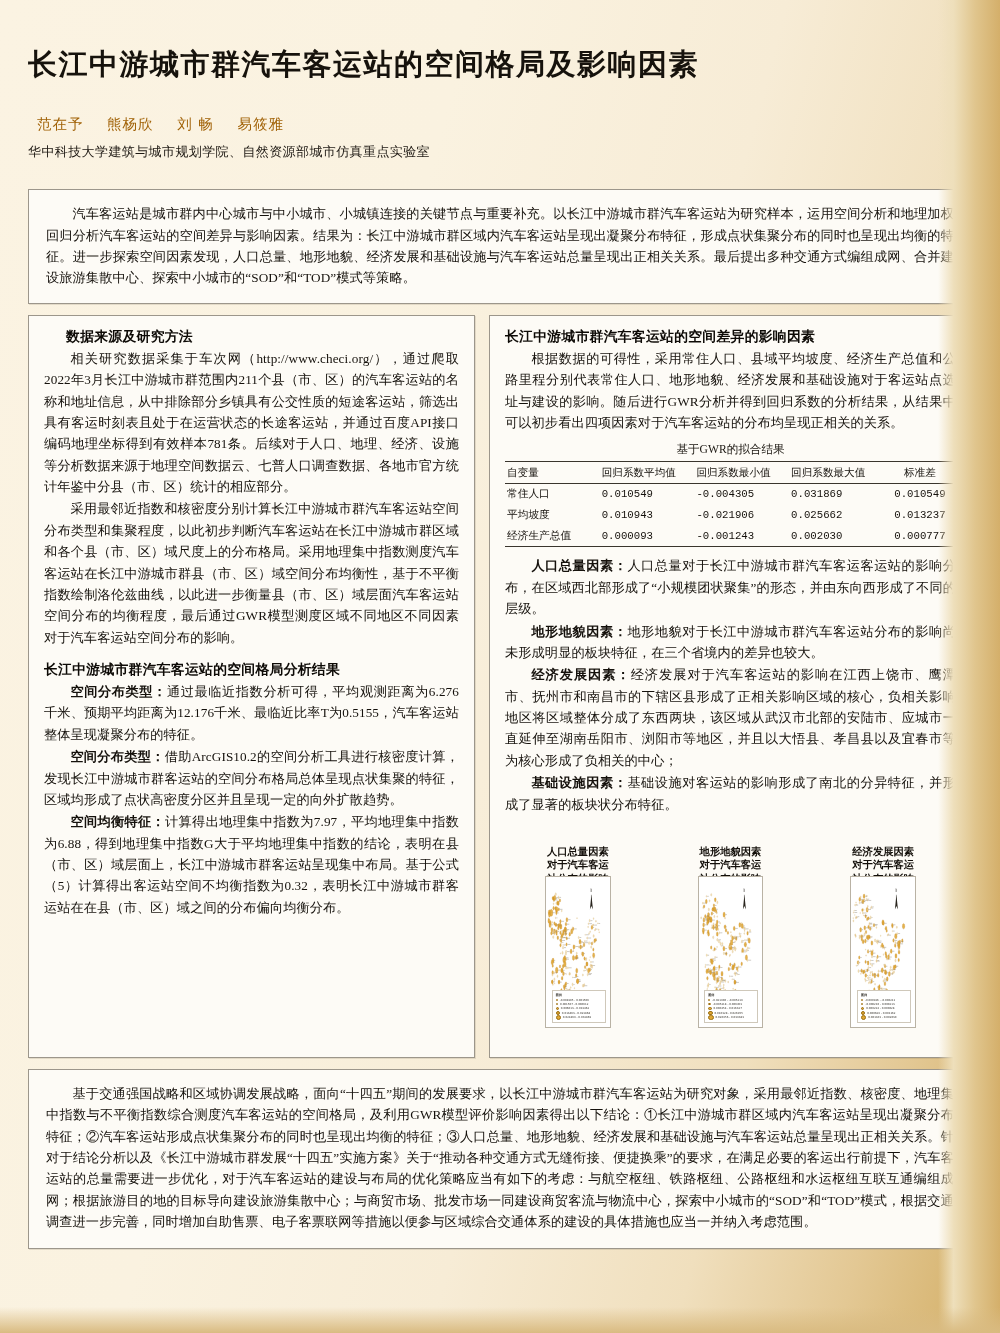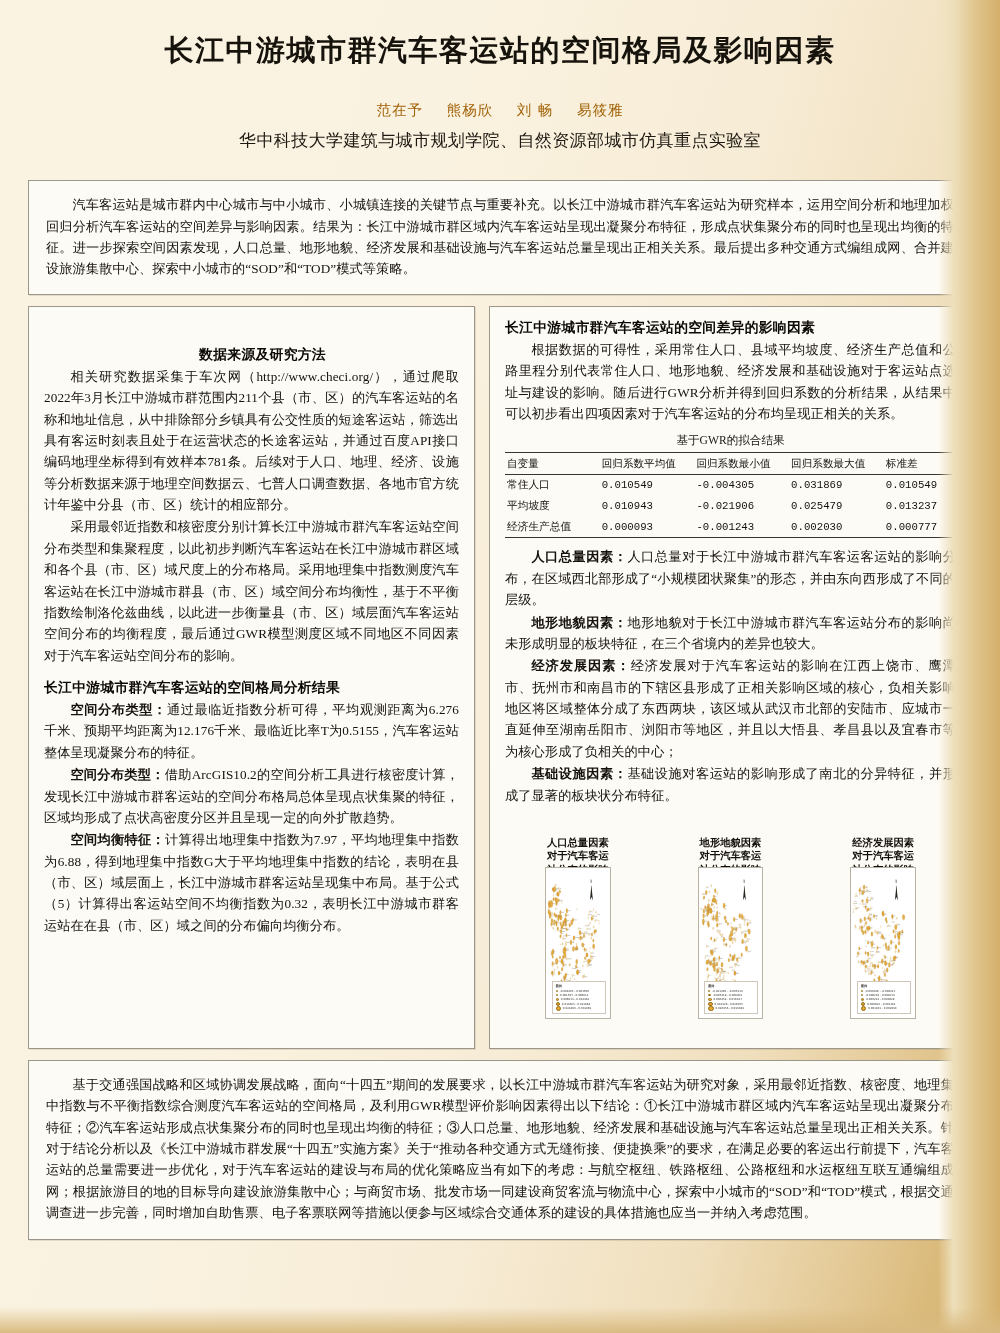--- a/index.html
+++ b/index.html
@@ -36,40 +36,40 @@
   }
 
   .poster {
     position: relative;
     width: 1000px;
     height: 1333px;
     padding: 0 28px;
   }
 
   
-  header { padding: 32px 0 10px; text-align: center; }
+  header { padding: 46px 0 10px; text-align: left; }
   .title {
     font-size: 29px;
     font-weight: 700;
     letter-spacing: 1.5px;
     color: #16120c;
     font-family: "DejaVu Sans", "Liberation Sans", sans-serif;
     line-height: 1.25;
   }
   .authors {
     margin-top: 33px;
     font-size: 14.5px;
     color: #a16207;
     letter-spacing: 1px;
     font-family: "DejaVu Sans", "Liberation Sans", sans-serif;
   }
   .authors span { margin: 0 9px; }
   .affiliation {
     margin-top: 9px;
-    font-size: 17px;
+    font-size: 13px;
     color: #1d1812;
     letter-spacing: .4px;
     font-family: "DejaVu Sans", "Liberation Sans", sans-serif;
   }
 
   
   .box {
     background: #fdfbf6;
     border: 1.5px solid #9c968b;
     box-shadow: 1px 1px 0 rgba(120,110,90,.18);
@@ -109,21 +109,21 @@
   .indent { text-indent: 2em; }
 
   .sec-head {
     font-size: 13.8px;
     font-weight: 700;
     color: #0d0a06;
     margin: 0 0 2px;
     text-align: left;
     letter-spacing: .3px;
   }
-  .sec-head.left-head { text-align: center; text-indent: 1.6em; margin-top: 27px; }
+  .sec-head.left-head { text-align: left; text-indent: 1.6em; }
   .sec-head.spaced { margin-top: 13px; }
 
   .lead { font-weight: 700; }
 
   
   .table-caption {
     text-align: center;
     font-size: 11.6px;
     color: #1a1610;
     margin: 9px 0 4px;
@@ -145,21 +145,21 @@
   table.gwr thead th {
     border-top: 1.3px solid #3a352d;
     border-bottom: 1px solid #3a352d;
     font-size: 10.6px;
   }
   table.gwr tbody tr:last-child td { border-bottom: 1.3px solid #3a352d; }
   table.gwr th:first-child, table.gwr td:first-child { width: 21%; }
   table.gwr th:nth-child(2), table.gwr td:nth-child(2) { width: 21%; }
   table.gwr th:nth-child(3), table.gwr td:nth-child(3) { width: 21%; }
   table.gwr th:nth-child(4), table.gwr td:nth-child(4) { width: 21%; }
-  table.gwr th:last-child, table.gwr td:last-child { width: 16%; }
+  table.gwr th:last-child, table.gwr td:last-child { width: 16%; text-align: center; }
 
   
   .figures {
     display: flex;
     gap: 7px;
     margin-top: 14px;
   }
   .figure { flex: 1 1 0; min-width: 0; }
   .fig-caption {
     font-size: 10.3px;
@@ -272,21 +272,21 @@
             <td>常住人口</td>
             <td>0.010549</td>
             <td>-0.004305</td>
             <td>0.031869</td>
             <td>0.010549</td>
           </tr>
           <tr>
             <td>平均坡度</td>
             <td>0.010943</td>
             <td>-0.021906</td>
-            <td>0.025479</td>
+            <td>0.025662</td>
             <td>0.013237</td>
           </tr>
           <tr>
             <td>经济生产总值</td>
             <td>0.000093</td>
             <td>-0.001243</td>
             <td>0.002030</td>
             <td>0.000777</td>
           </tr>
         </tbody>

